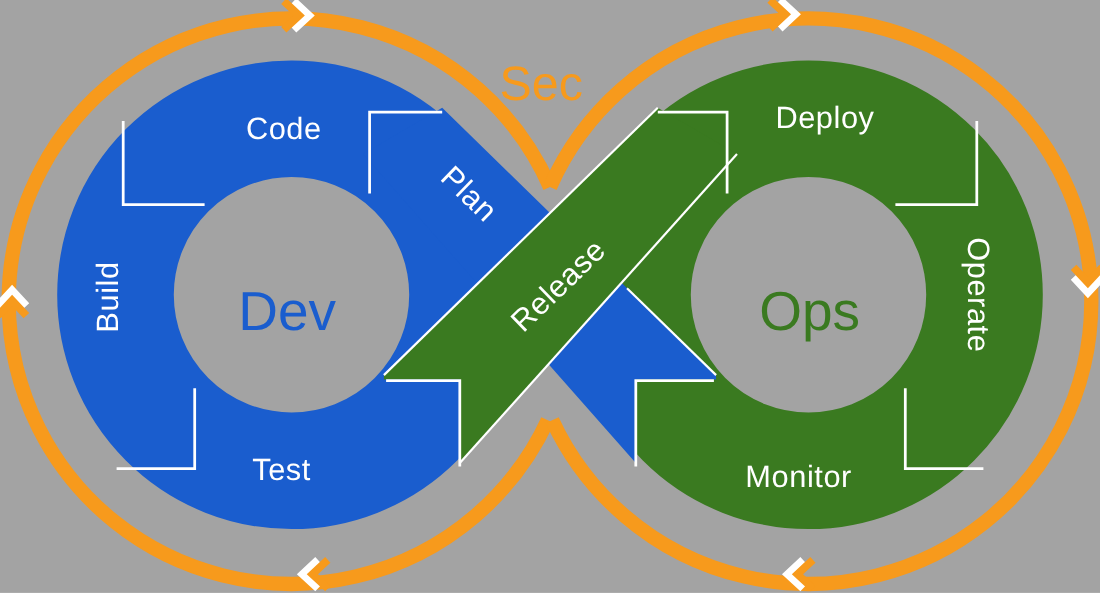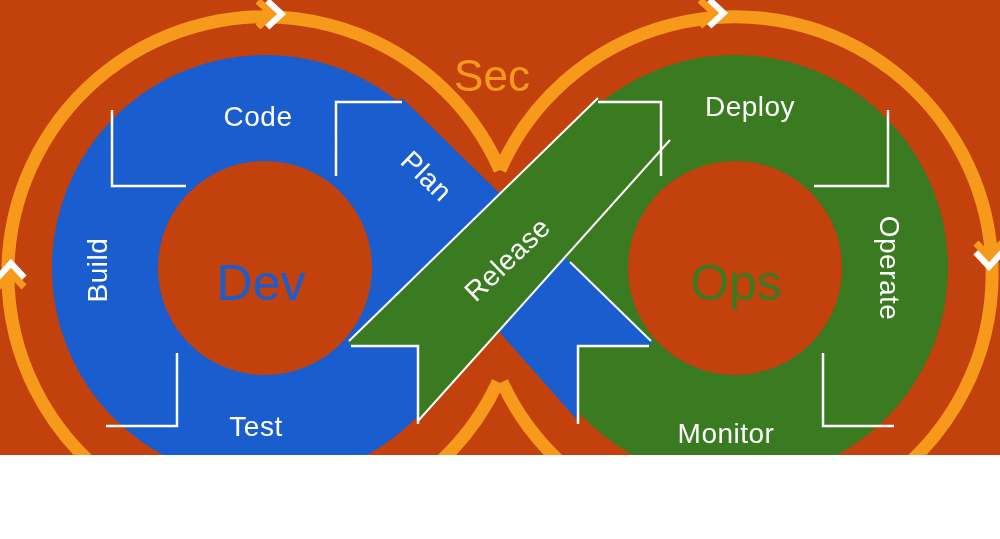--- a/index.html
+++ b/index.html
@@ -1,16 +1,16 @@
 <!DOCTYPE html>
 <html><head>
 <meta charset="utf-8">
 <style>
   html,body{margin:0;padding:0;background:#ffffff;}
-  .stage{width:1000px;height:455px;position:relative;background:#c2410c;overflow:hidden;text-decoration:underline;}
+  .stage{width:1000px;height:539px;position:relative;background:#a3a3a3;overflow:hidden;text-decoration:underline;}
   svg{display:block;}
   text{font-family:"Liberation Sans","DejaVu Sans",sans-serif;}
   .seg-label{font-size:28px;letter-spacing:.5px;}
   .center-label{font-size:50px;}
   .sec-label{font-size:44px;}
 </style>
 </head>
 <body>
 
 <div class="stage">

